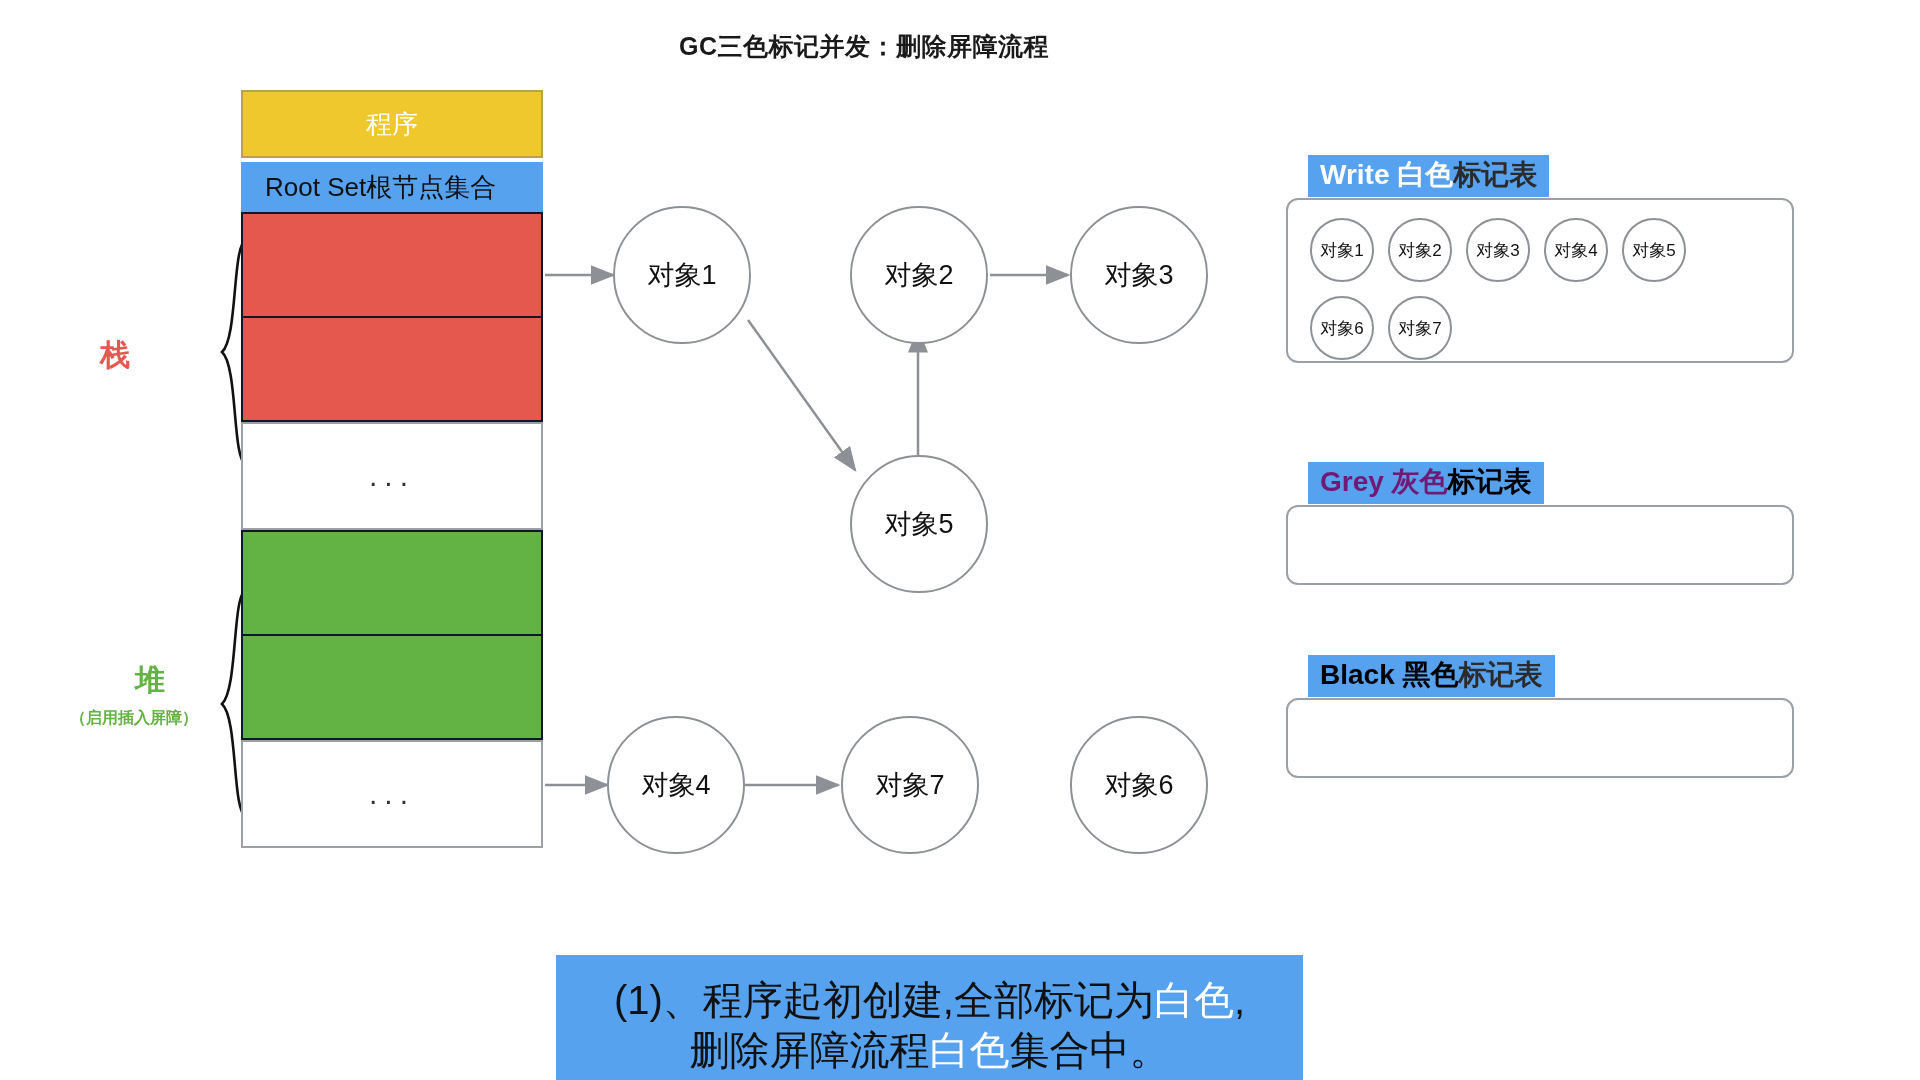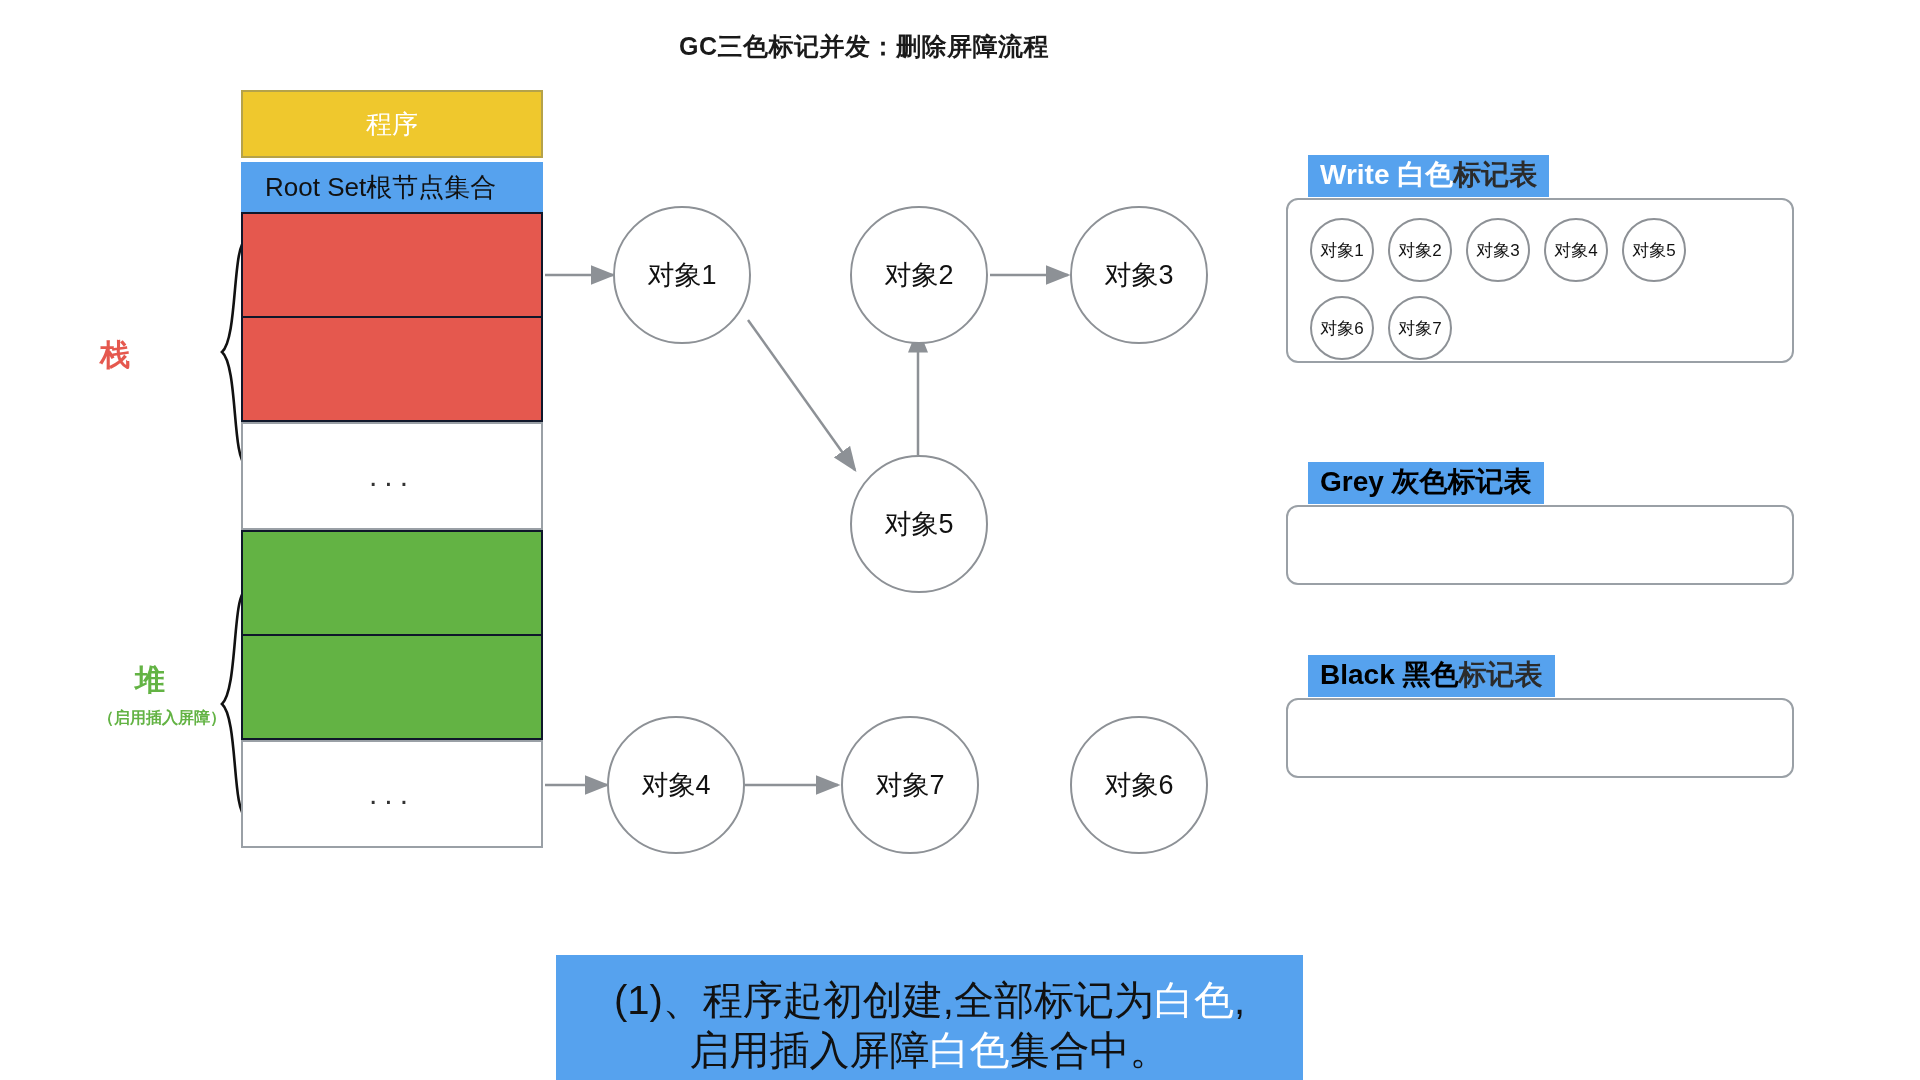--- a/index.html
+++ b/index.html
@@ -50,21 +50,21 @@
   #stack-label {
     position: absolute; left: 100px; top: 335px;
     font-size: 30px; font-weight: bold; color: #e5584e;
   }
   #heap-label {
     position: absolute; left: 75px; top: 660px; width: 150px;
     text-align: center;
     font-size: 30px; font-weight: bold; color: #63b344;
   }
   #heap-sublabel {
-    position: absolute; left: 32px; top: 708px; width: 260px;
+    position: absolute; left: 4px; top: 708px; width: 260px;
     text-align: center;
     font-size: 16px; font-weight: bold; color: #63b344;
   }
 
   
   .node {
     position: absolute; border: 2px solid #8d9196; border-radius: 50%;
     background: #ffffff; display: flex; align-items: center; justify-content: center;
     font-size: 27px; color: #111;
   }
@@ -89,21 +89,21 @@
   .chip-row { display: flex; gap: 14px; }
   .chip {
     width: 64px; height: 64px; border: 2px solid #8d9196; border-radius: 50%;
     background: #ffffff; display: flex; align-items: center; justify-content: center;
     font-size: 17px; color: #111;
   }
 
   .txt-white { color: #ffffff; }
   .txt-dark  { color: #2b2b2b; }
   .txt-black { color: #000000; }
-  .txt-grey  { color: #000000; }
+  .txt-grey  { color: #701a75; }
 
   
   #caption {
     position: absolute; left: 556px; top: 955px; width: 747px;
     background: #56a2ee; padding: 20px 14px 12px 14px;
     text-align: center; line-height: 1.26;
     font-size: 40px; color: #111;
   }
   #caption .hl { color: #ffffff; }
   #caption .line { display: block; white-space: nowrap; }
@@ -197,16 +197,16 @@
 
   <div class="mark-table" style="left:1283px; top:655px;">
     <div class="mt-header">
       <span class="txt-black">Black </span><span class="txt-black">黑色</span><span class="txt-dark">标记表</span>
     </div>
     <div class="mt-body" style="top:43px; width:508px; height:80px;"></div>
   </div>
 
   <div id="caption">
     <span class="line"><span>(1)、程序起初创建,全部标记为</span><span class="hl">白色</span><span>,</span></span>
-    <span class="line"><span>启用插入屏障</span><span class="hl">白色</span><span>集合中。</span></span>
+    <span class="line"><span>删除屏障流程</span><span class="hl">白色</span><span>集合中。</span></span>
   </div>
 
 </div>
 
 </body></html>

